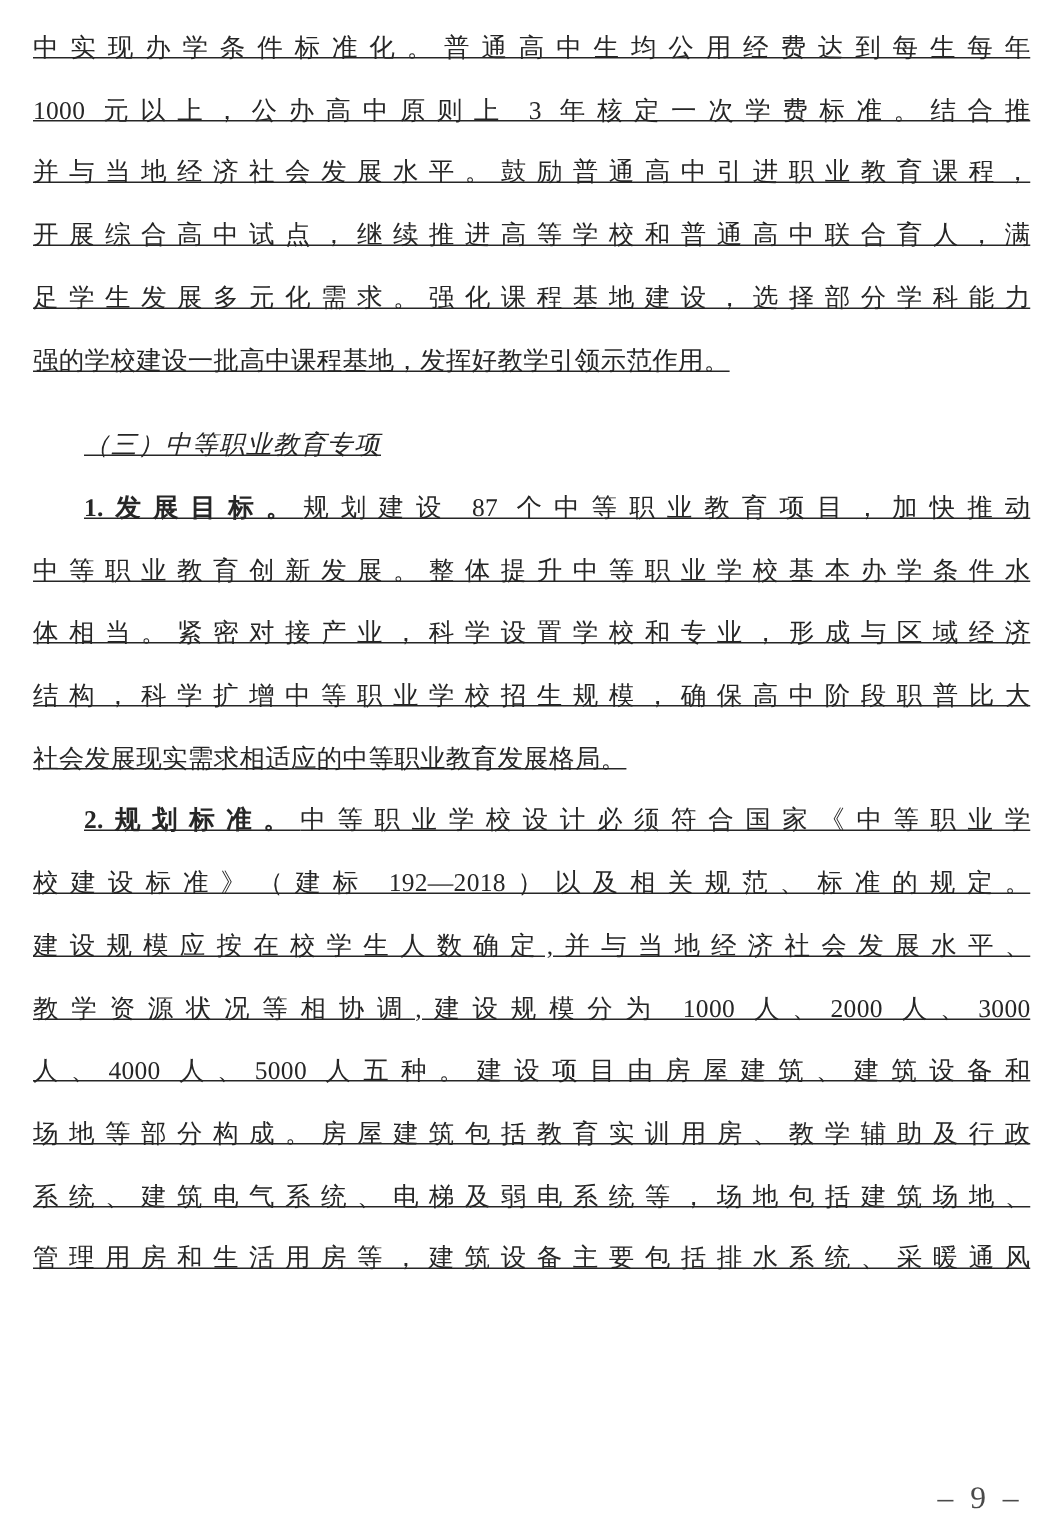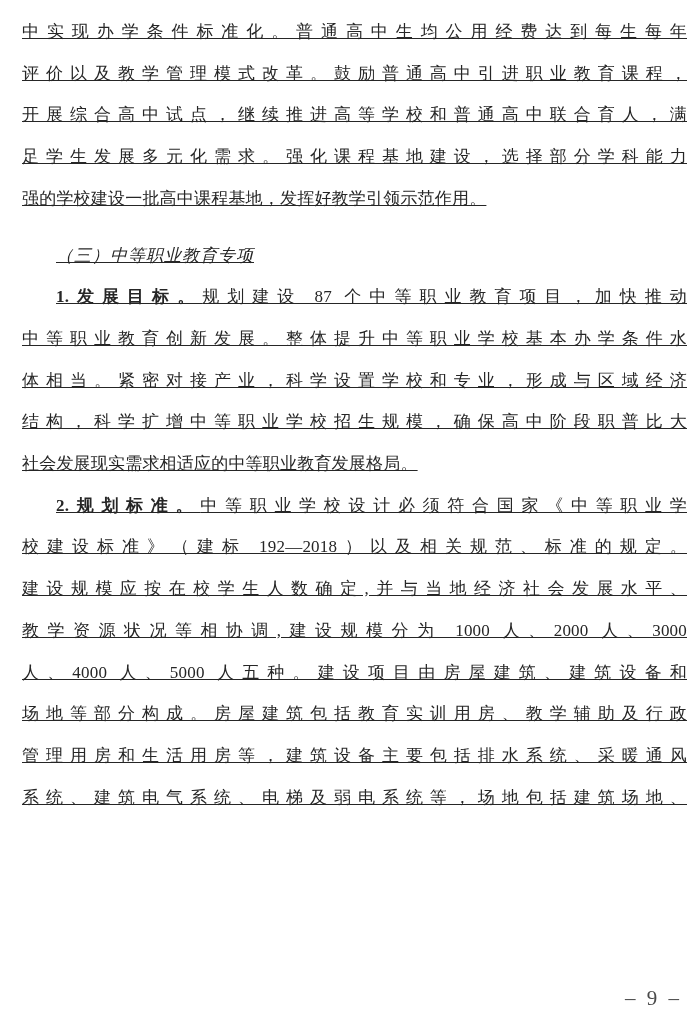--- a/index.html
+++ b/index.html
@@ -59,21 +59,22 @@
     font-family: "Liberation Serif", "DejaVu Serif", serif;
   }
 </style>
 </head>
 <body>
 
 <div class="page" style="--ink: #262626; --paper: #ffffff;">
   <div class="doc-body" id="doc-body">
       <div class="para body">
         <div class="line">中实现办学条件标准化。普通高中生均公用经费达到每生每年</div>
-        <div class="line">评价以及教学管理模式改革。鼓励普通高中引进职业教育课程，</div>
+        <div class="line">1000 元以上，公办高中原则上 3 年核定一次学费标准。结合推</div>
+        <div class="line">并与当地经济社会发展水平。鼓励普通高中引进职业教育课程，</div>
         <div class="line">开展综合高中试点，继续推进高等学校和普通高中联合育人，满</div>
         <div class="line">足学生发展多元化需求。强化课程基地建设，选择部分学科能力</div>
         <div class="line last">强的学校建设一批高中课程基地，发挥好教学引领示范作用。</div>
       </div>
       <div class="para heading">
         <div class="line indent last">（三）中等职业教育专项</div>
       </div>
       <div class="para body">
         <div class="line indent"><b>1.发展目标。</b>规划建设 87 个中等职业教育项目，加快推动</div>
         <div class="line">中等职业教育创新发展。整体提升中等职业学校基本办学条件水</div>
@@ -81,18 +82,18 @@
         <div class="line">结构，科学扩增中等职业学校招生规模，确保高中阶段职普比大</div>
         <div class="line last">社会发展现实需求相适应的中等职业教育发展格局。</div>
       </div>
       <div class="para body">
         <div class="line indent"><b>2.规划标准。</b>中等职业学校设计必须符合国家《中等职业学</div>
         <div class="line">校建设标准》（建标 192—2018）以及相关规范、标准的规定。</div>
         <div class="line">建设规模应按在校学生人数确定,并与当地经济社会发展水平、</div>
         <div class="line">教学资源状况等相协调,建设规模分为 1000 人、2000 人、3000</div>
         <div class="line">人、4000 人、5000 人五种。建设项目由房屋建筑、建筑设备和</div>
         <div class="line">场地等部分构成。房屋建筑包括教育实训用房、教学辅助及行政</div>
+        <div class="line">系统、建筑电气系统、电梯及弱电系统等，场地包括建筑场地、</div>
         <div class="line">管理用房和生活用房等，建筑设备主要包括排水系统、采暖通风</div>
-        <div class="line">系统、建筑电气系统、电梯及弱电系统等，场地包括建筑场地、</div>
       </div>
     </div>
   <div class="footer">– 9 –</div>
 </div>
 
 </body></html>

